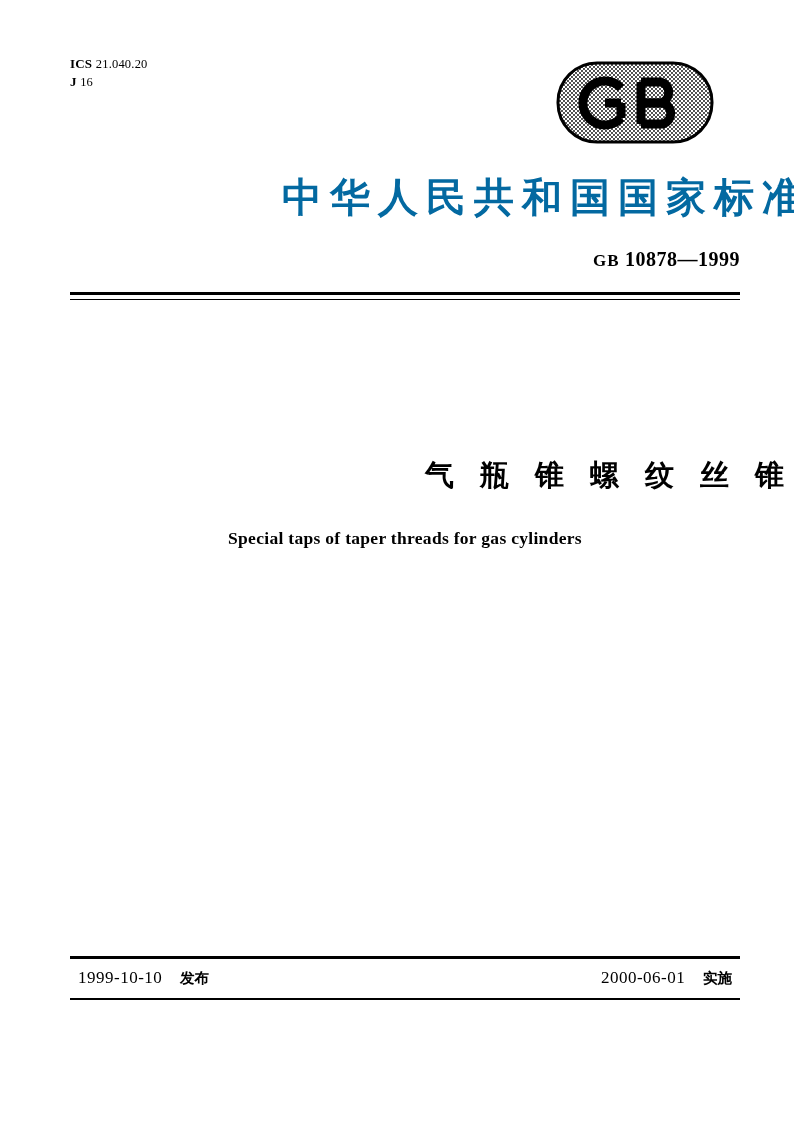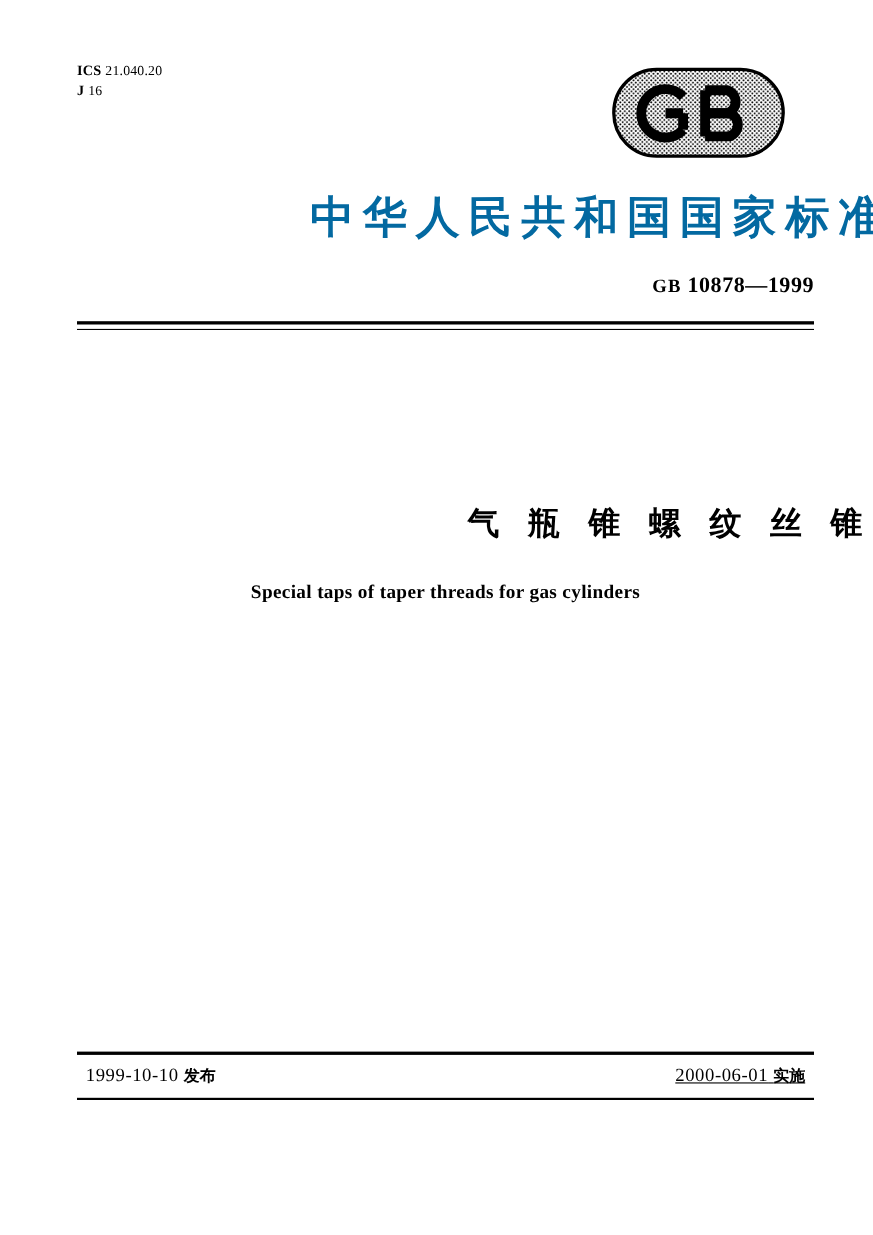--- a/index.html
+++ b/index.html
@@ -142,27 +142,27 @@
     white-space: nowrap;
   }
   .date-right {
     position: absolute;
     right: 78px;
     top: 968px;
     font-family: "Liberation Serif", serif;
     font-size: 17px;
     letter-spacing: 0.5px;
     white-space: nowrap;
-    text-decoration: underline;
   }
   .date-cn {
     font-family: "DejaVu Sans", sans-serif;
     font-weight: bold;
     font-size: 14.5px;
     letter-spacing: 0;
+    margin-left: 13px;
   }
 
   
   .issuer {
     position: absolute;
     left: 0;
     right: 0;
     top: 1028px;
     text-align: center;
     font-family: "DejaVu Sans", sans-serif;

